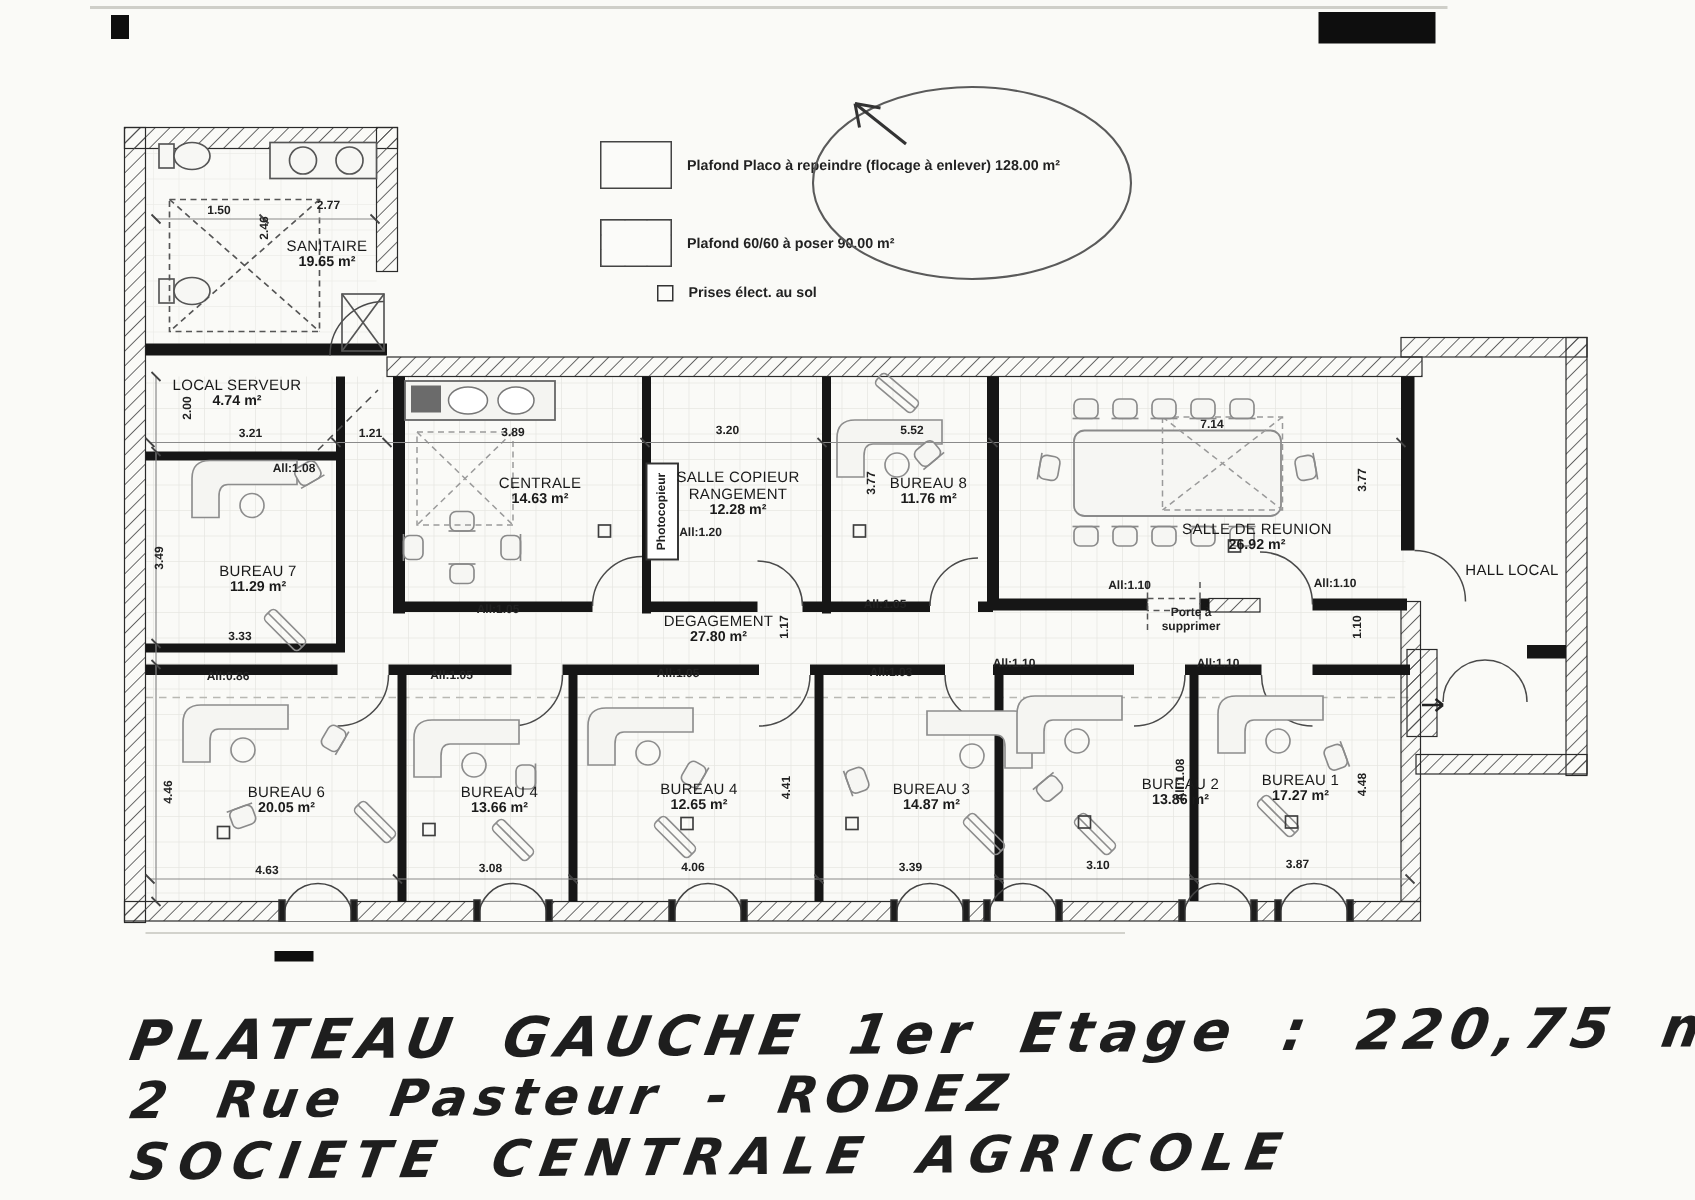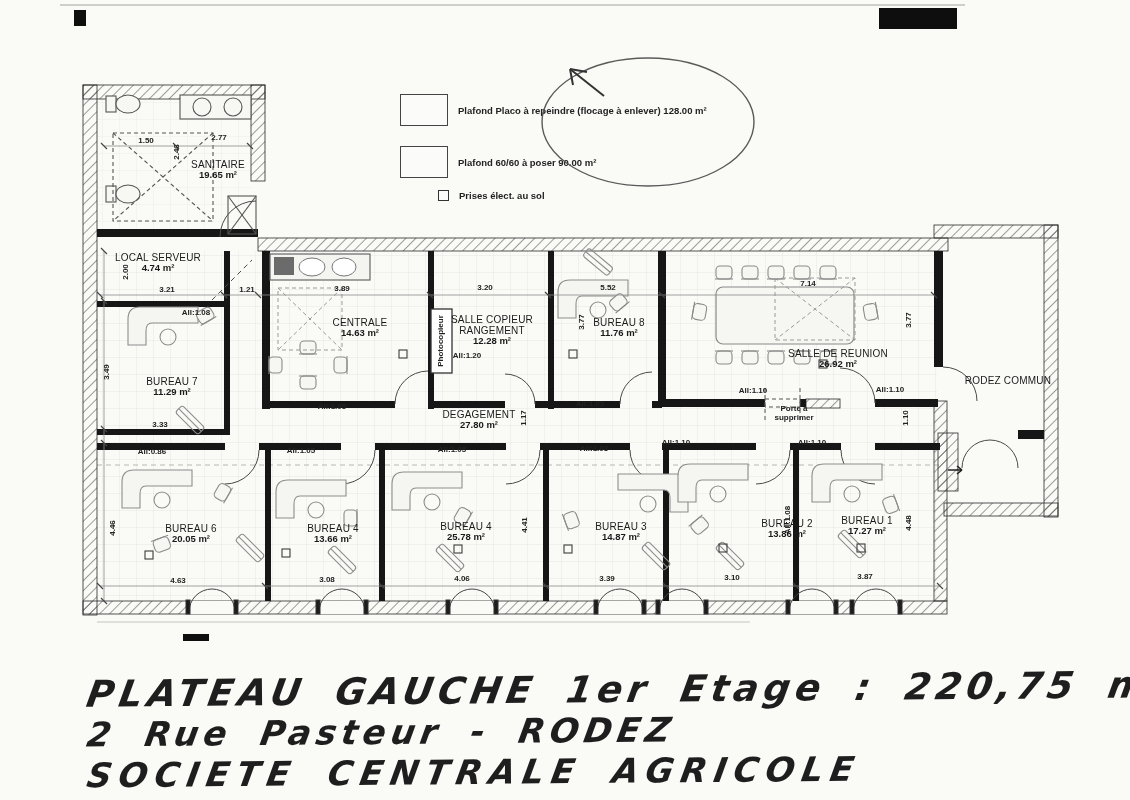--- a/index.html
+++ b/index.html
@@ -360,37 +360,37 @@
       </div>
       <div class="room-label" style="left: 619px; top: 328px;">
         <div class="rn">BUREAU 8</div>
         <div class="ra">11.76 m²</div>
       </div>
       <div class="room-label" style="left: 812px; top: 359px; margin-left: 26px;">
         <div class="rn">SALLE DE REUNION</div>
         <div class="ra">26.92 m²</div>
       </div>
       <div class="room-label" style="left: 1008px; top: 381px;">
-        <div class="rn">RODEZ COMMUN</div>
+        <div class="rn">HALL LOCAL</div>
       </div>
       <div class="room-label" style="left: 479px; top: 420px;">
         <div class="rn">DEGAGEMENT</div>
         <div class="ra">27.80 m²</div>
       </div>
       <div class="room-label" style="left: 191px; top: 534px;">
         <div class="rn">BUREAU 6</div>
         <div class="ra">20.05 m²</div>
       </div>
       <div class="room-label" style="left: 333px; top: 534px;">
         <div class="rn">BUREAU 4</div>
         <div class="ra">13.66 m²</div>
       </div>
       <div class="room-label" style="left: 466px; top: 532px;">
         <div class="rn">BUREAU 4</div>
-        <div class="ra">25.78 m²</div>
+        <div class="ra">12.65 m²</div>
       </div>
       <div class="room-label" style="left: 621px; top: 532px;">
         <div class="rn">BUREAU 3</div>
         <div class="ra">14.87 m²</div>
       </div>
       <div class="room-label" style="left: 766px; top: 529px; margin-left: 21px;">
         <div class="rn">BUREAU 2</div>
         <div class="ra">13.86 m²</div>
       </div>
       <div class="room-label" style="left: 867px; top: 526px;">

